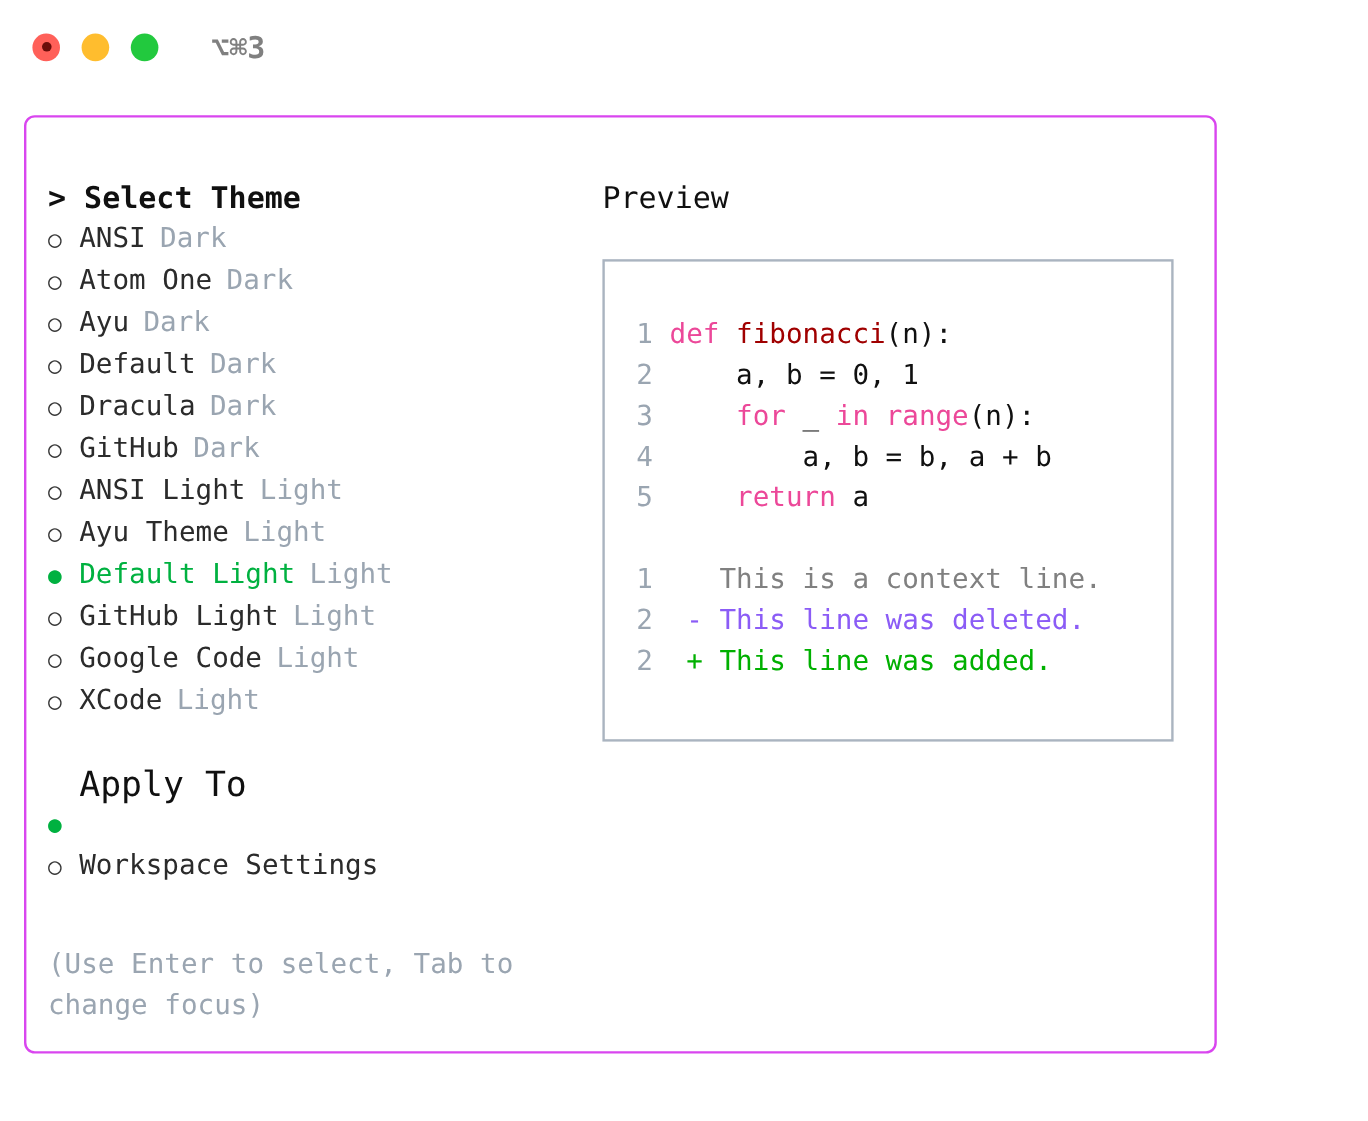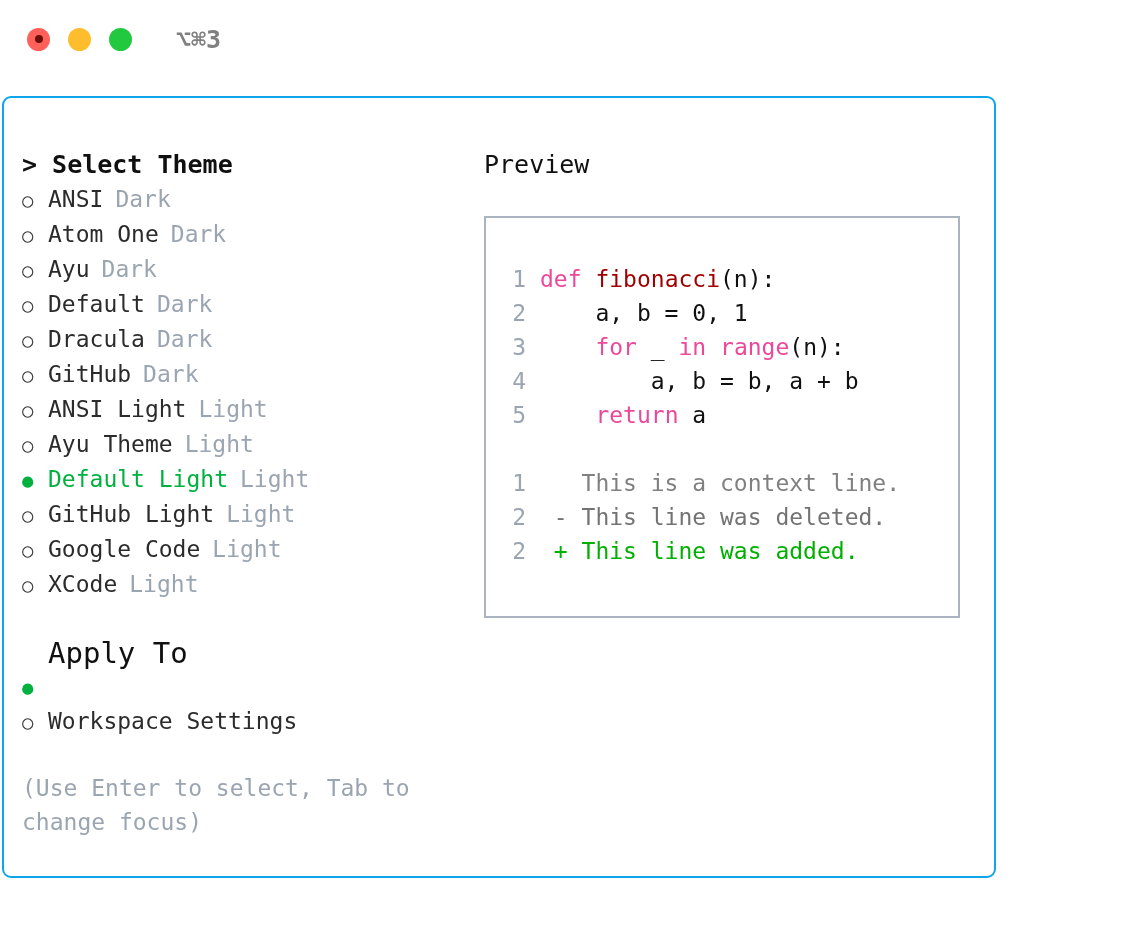--- a/index.html
+++ b/index.html
@@ -54,24 +54,24 @@
     font-size: 25px;
     font-weight: bold;
     color: #808080;
     letter-spacing: 0px;
     line-height: 1;
   }
 
   
   .panel {
     position: absolute;
-    left: 2px; top: 96px;
+    left: 20px; top: 96px;
     width: 994px; height: 782px;
     box-sizing: border-box;
-    border: 2px solid #0ea5e9;
+    border: 2px solid #d946ef;
     border-radius: 9px;
     background: #ffffff;
   }
 
   .cols { position: absolute; left: 0; top: 0; width: 100%; height: 100%; }
 
   
   .left-col {
     position: absolute;
     left: 18px; top: 50px;
@@ -106,21 +106,21 @@
   .section-head {
     font-size: 29px;
     color: #101010;
     line-height: 34px;
     padding-left: 26px;
     white-space: pre;
   }
   .spacer-sm { height: 34px; }
 
   .hint {
-    margin-top: 32px;
+    margin-top: 48px;
     font-size: 23px;
     line-height: 34px;
     color: #9aa5b1;
     width: 410px;
     white-space: pre-wrap;
   }
 
   
   .right-col {
     position: absolute;
@@ -156,21 +156,21 @@
     text-align: right;
     color: #9aa5b1;
     margin-right: 14px;
   }
   .ctext { white-space: pre; }
 
   .tok-kw   { color: #ec4899; }
   .tok-fn   { color: #a00000; }
   .tok-pl   { color: #101010; }
   .tok-ctx  { color: #808080; }
-  .tok-del  { color: #737373; }
+  .tok-del  { color: #8b5cf6; }
   .tok-add  { color: #00b000; }
   .blankline { height: 34px; }
 </style>
 </head>
 <body>
 
 <div id="app">
 
   <div class="titlebar">
     <div class="dots">

